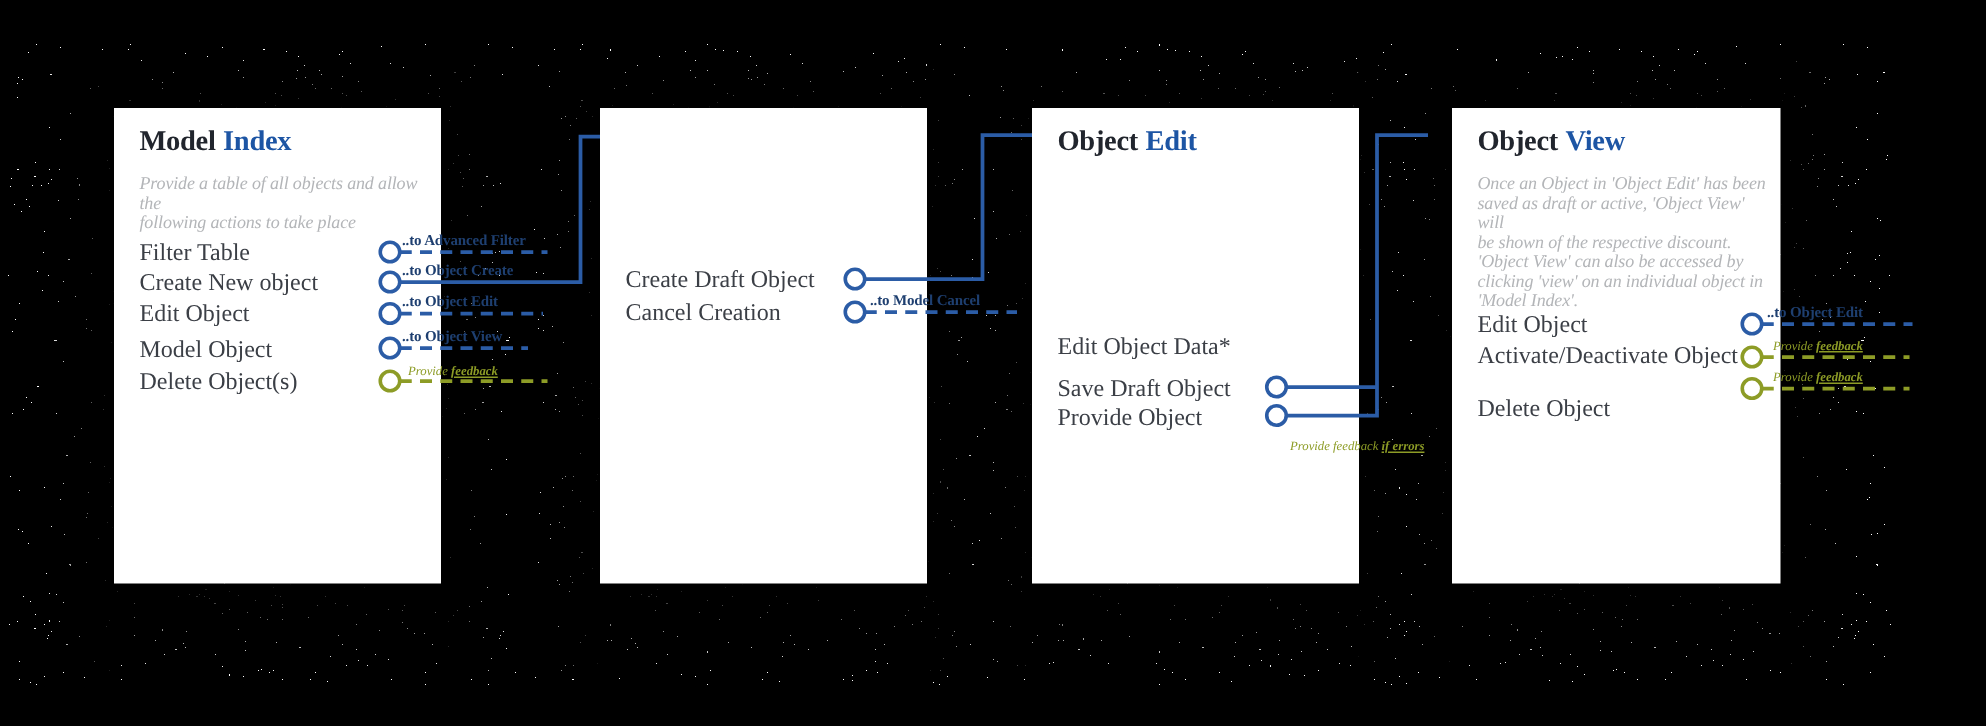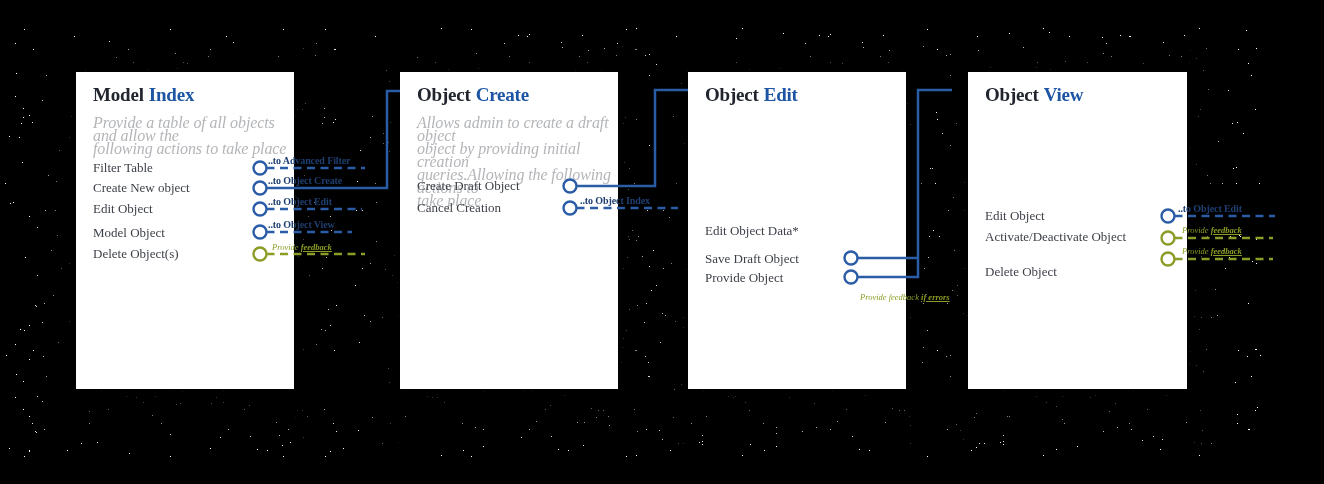--- a/index.html
+++ b/index.html
@@ -5,23 +5,23 @@
   html,body{margin:0;padding:0;background:#000;}
   .stage{position:relative;width:1324px;height:484px;background:#000;overflow:hidden;
          font-family:Liberation Serif, serif;}
   .noise-svg{position:absolute;left:0;top:0;z-index:0;}
   .card{position:absolute;top:72px;width:218px;height:317px;background:#fff;z-index:10;
         box-shadow:0 0 0 1px rgba(0,0,0,.55);}
   .card-1{left:76px;} .card-2{left:400px;} .card-3{left:688px;} .card-4{left:968px;width:219px;}
   .title{position:absolute;left:17px;top:12px;font-size:19px;font-weight:700;
          letter-spacing:-.2px;color:#21252d;white-space:nowrap;}
   .t-accent{color:#1d55a4;margin-left:5px;}
-  .desc{position:absolute;left:17px;top:44px;width:194px;font-size:16px;font-style:italic;
+  .desc{position:absolute;left:17px;top:44px;width:194px;font-size:12px;font-style:italic;
         color:#b3b5b8;line-height:13px;letter-spacing:-.1px;white-space:pre-line;}
-  .item{position:absolute;left:17px;font-size:13px;color:#3b3f46;white-space:nowrap;}
+  .item{position:absolute;left:17px;font-size:16px;color:#3b3f46;white-space:nowrap;}
   .connectors{position:absolute;left:0;top:0;z-index:30;pointer-events:none;}
   .clabel{position:absolute;z-index:40;font-size:10px;font-weight:700;color:#1e3f70;
           letter-spacing:-.1px;white-space:nowrap;}
   .olab{position:absolute;z-index:40;font-size:8.5px;font-style:italic;color:#8d9c26;white-space:nowrap;}
   .olab .em{font-weight:700;text-decoration:underline;}
 </style>
 </head>
 <body>
 
 <div class="stage">
@@ -81,44 +81,43 @@
     <div class="desc">Provide a table of all objects and allow the
 following actions to take place</div>
     <div class="item" style="top:88px">Filter Table</div>
     <div class="item" style="top:108px">Create New object</div>
     <div class="item" style="top:129px">Edit Object</div>
     <div class="item" style="top:153px">Model Object</div>
     <div class="item" style="top:174px">Delete Object(s)</div>
   </div>
 
   <div class="card card-2">
-    <div class="title">
-      <span>Object</span><span class="t-accent">Create</span>
-    </div>
-    <div class="desc">Allows admin to create a draft object
-object by providing initial creation
-queries.Allowing the following actions to
-take place</div>
     <div class="item" style="top:106px">Create Draft Object</div>
     <div class="item" style="top:128px">Cancel Creation</div>
   </div>
 
   <div class="card card-3">
     <div class="title">
       <span>Object</span><span class="t-accent">Edit</span>
     </div>
     <div class="item" style="top:151px">Edit Object Data*</div>
     <div class="item" style="top:179px">Save Draft Object</div>
     <div class="item" style="top:198px">Provide Object</div>
   </div>
 
   <div class="card card-4">
     <div class="title">
       <span>Object</span><span class="t-accent">View</span>
     </div>
+    <div class="desc">Once an Object in 'Object Edit' has been
+saved as draft or active, 'Object View' will
+be shown of the respective discount.
+'Object View' can also be accessed by
+clicking 'view' on an individual object in
+'Model Index'.</div>
     <div class="item" style="top:136px">Edit Object</div>
     <div class="item" style="top:157px">Activate/Deactivate Object</div>
     <div class="item" style="top:192px">Delete Object</div>
   </div>
 
   <svg class="connectors" width="1324" height="484" viewBox="0 0 1324 484">
     <g fill="none" stroke="#2b5ca6" stroke-width="2.5">
       <path d="M266.5,168 H365" stroke-dasharray="8 5.5"></path>
       <path d="M266.5,188 H387 V91 H400"></path>
       <path d="M266.5,209 H362" stroke-dasharray="8 5.5"></path>
@@ -151,21 +150,21 @@
       <circle cx="1168" cy="259" r="6.5"></circle>
     </g>
   </svg>
 
   <span class="clabel" style="left:268px;top:155px">..to Advanced Filter</span>
   <span class="clabel" style="left:268px;top:175px">..to Object Create</span>
   <span class="clabel" style="left:268px;top:196px">..to Object Edit</span>
   <span class="clabel" style="left:268px;top:219px">..to Object View</span>
   <span class="olab" style="left:272px;top:242px"><span>Provide </span><span class="em">feedback</span></span>
 
-  <span class="clabel" style="left:580px;top:195px">..to Object Index</span>
+  <span class="clabel" style="left:580px;top:195px">..to Model Cancel</span>
 
   <span class="olab" style="left:860px;top:292px"><span>Provide feedback </span><span class="em">if errors</span></span>
 
   <span class="clabel" style="left:1178px;top:203px">..to Object Edit</span>
   <span class="olab" style="left:1182px;top:225px"><span>Provide </span><span class="em">feedback</span></span>
   <span class="olab" style="left:1182px;top:246px"><span>Provide </span><span class="em">feedback</span></span>
 
 </div>
 
 </body></html>

